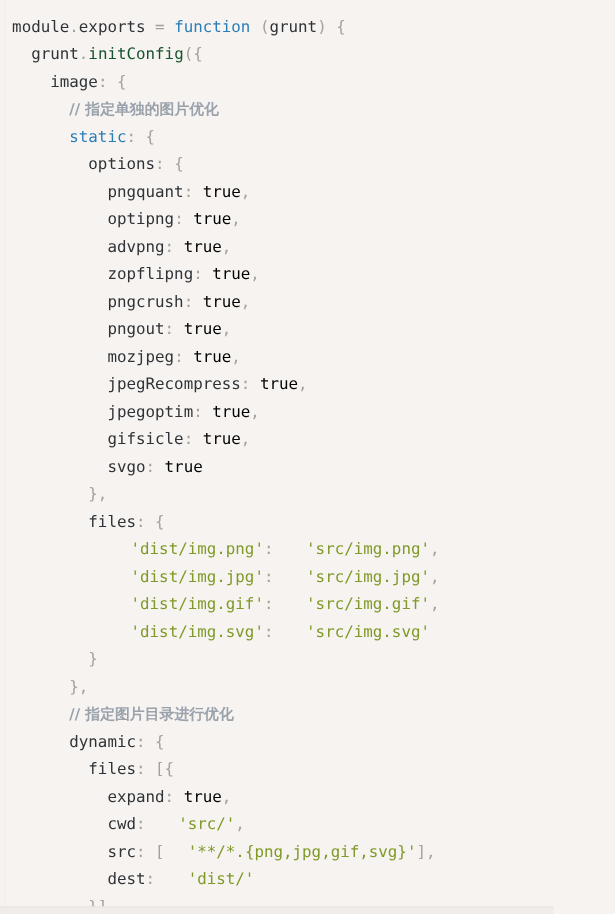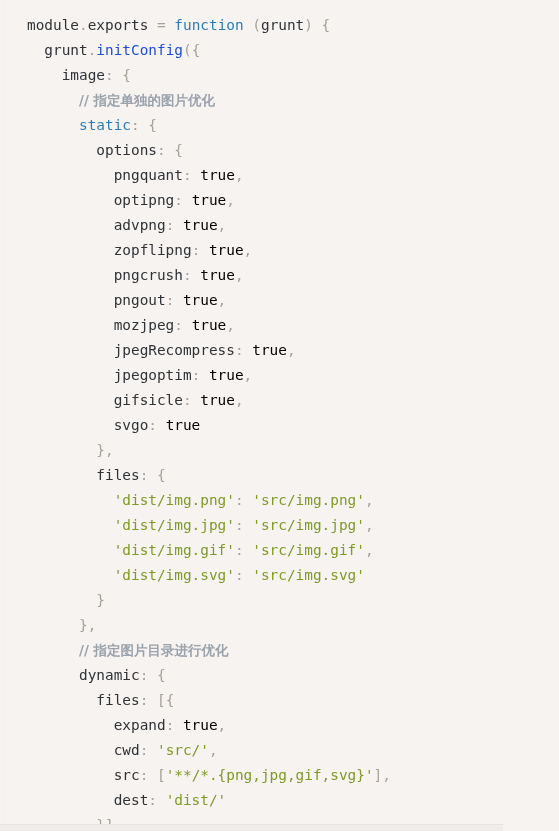--- a/index.html
+++ b/index.html
@@ -12,21 +12,21 @@
     height: 831px;
     overflow: hidden;
     font-family: "DejaVu Sans Mono", "Liberation Mono", monospace;
   }
   #code-block {
     position: relative;
     width: 503px;
     height: 831px;
     box-sizing: border-box;
     background: #f6f3f0;
-    padding: 13px 0 0 27px;
+    padding: 13px 0 0 11px;
     overflow: hidden;
   }
   #code-gutter-edge {
     position: absolute;
     left: 0; top: 0;
     width: 4px; height: 831px;
     background: #f6f3f0;
     border-right: 1px solid #f2efec;
   }
   #bottom-strip {
@@ -48,22 +48,22 @@
     white-space: pre;
     color: #2f3337;
     -webkit-font-smoothing: antialiased;
   }
   .ln { display: block; height: 25px; }
   
   .tok-ident   { color: #2f3337; }
   .tok-prop    { color: #2f3337; }
   .tok-keyword { color: #2a7eb8; }
   .tok-literal { color: #000000; }
-  .tok-func    { color: #1d4ed8; text-align: center; }
-  .tok-string  { color: #7f9a28; }
+  .tok-func    { color: #14532d; text-align: center; }
+  .tok-string  { color: #7f9a28; margin-left: 21px; }
   .tok-punct   { color: #a6a199; }
   .tok-op      { color: #a6a199; }
   .tok-comment { color: #9aa2ac; font-weight: bold; }
   .cjk {
     font-family: "DejaVu Sans", "Liberation Sans", sans-serif;
     font-size: 13.5px;
   }
 </style>
 </head>
 <body>

